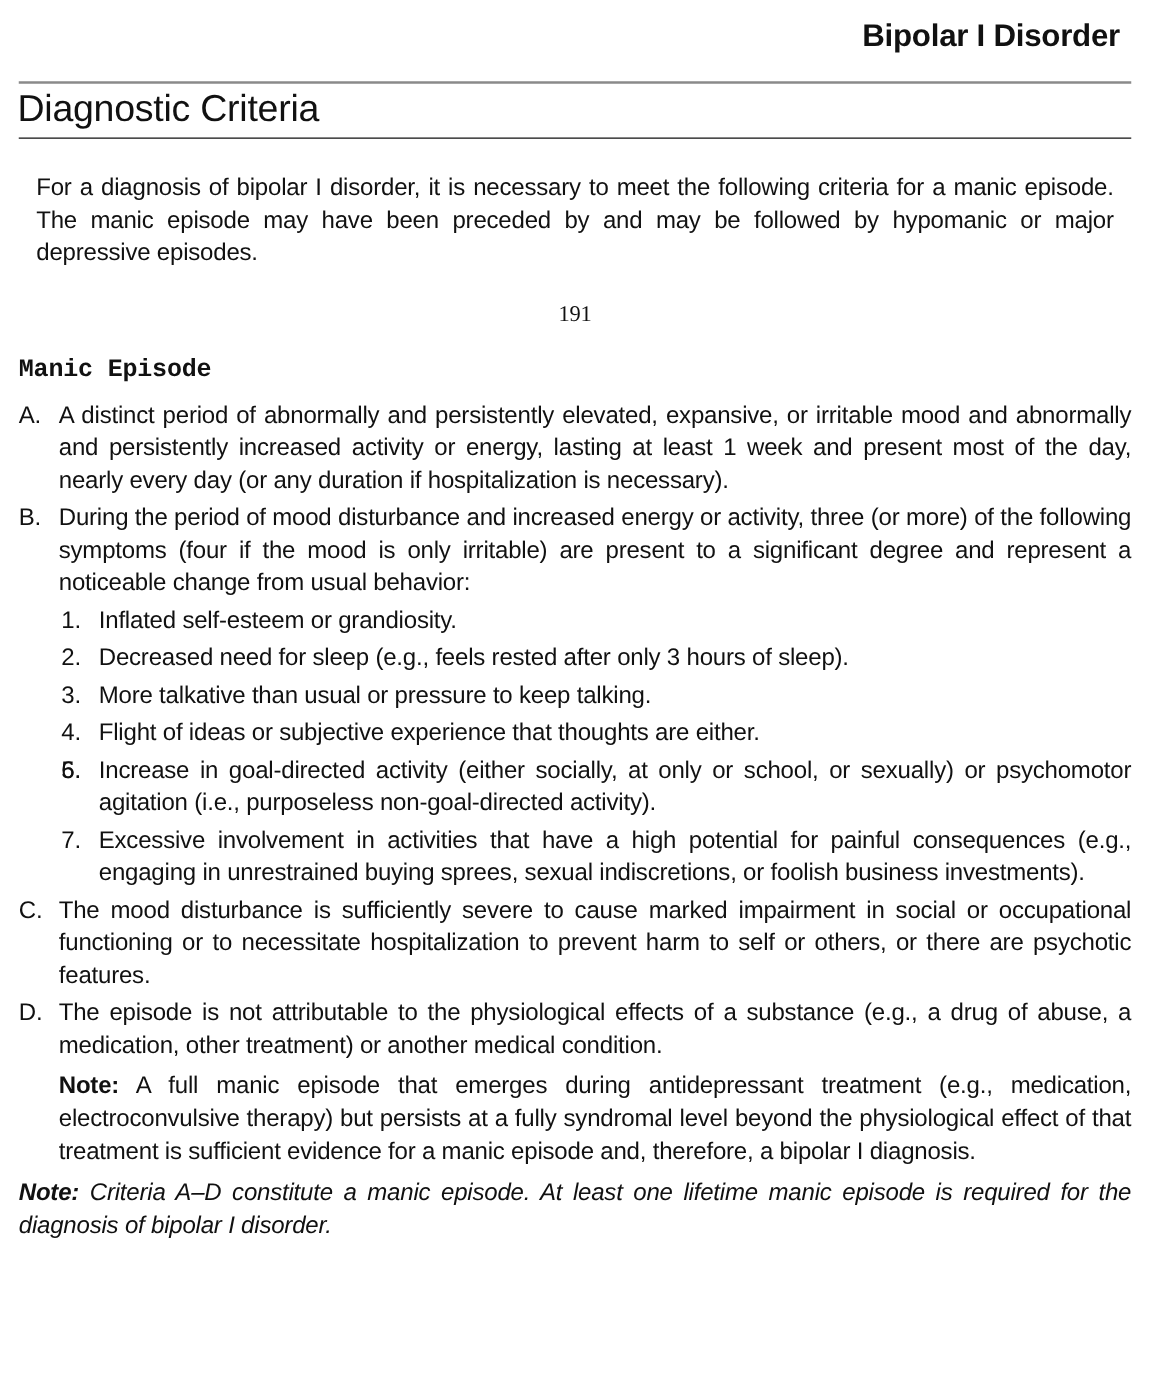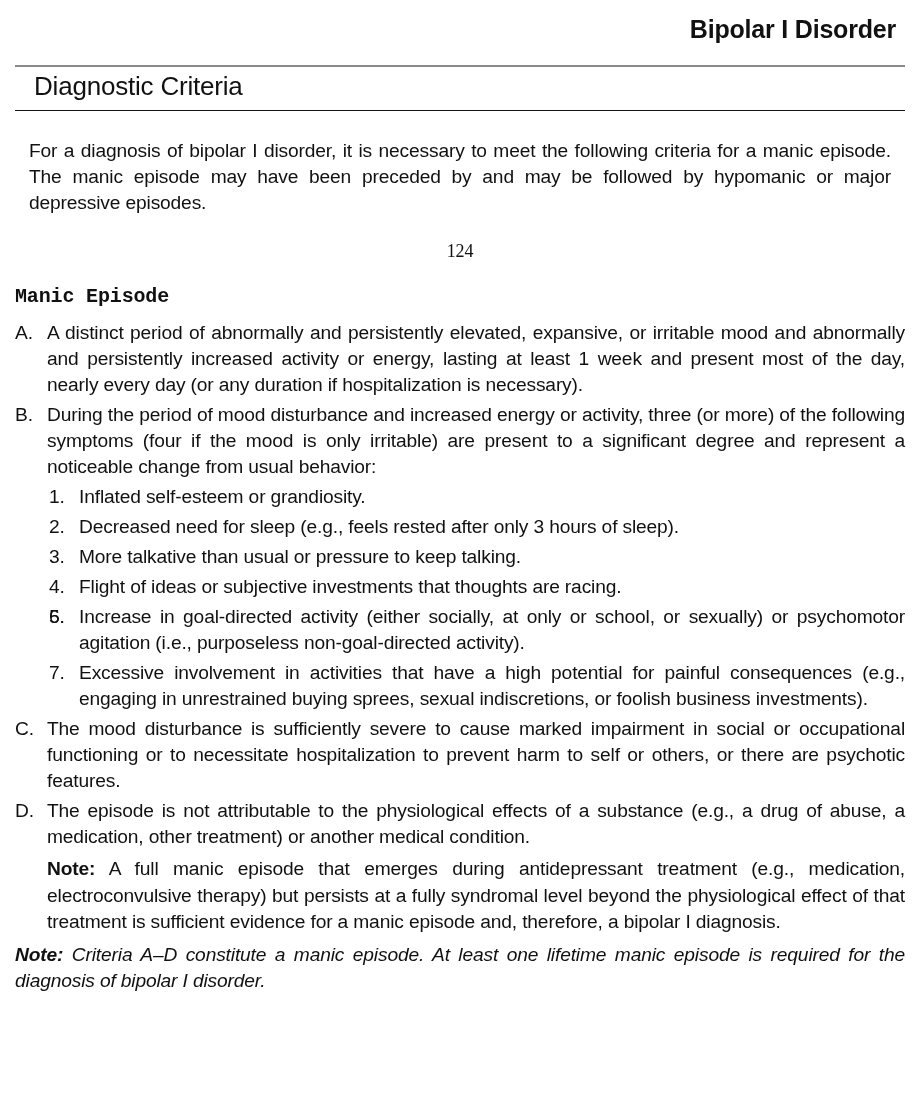--- a/index.html
+++ b/index.html
@@ -9,22 +9,22 @@
   }
   .page-header {
     position: absolute; right: 28px; top: 15px;
     font-size: 25px; font-weight: bold; letter-spacing: -0.2px;
   }
   .section-top-rule {
     position: absolute; left: 15px; width: 890px; top: 65px;
     height: 2px; background: #8a8a8a;
   }
   .section-title {
-    position: absolute; left: 34px; top: 71px;
-    font-size: 26px; font-weight: normal; letter-spacing: -0.2px;
+    position: absolute; left: 14px; top: 71px;
+    font-size: 30px; font-weight: normal; letter-spacing: -0.2px;
   }
   .section-bottom-rule {
     position: absolute; left: 15px; width: 890px; top: 110px;
     height: 1px; background: #111111;
   }
   .content {
     position: absolute; left: 15px; top: 124px; width: 890px;
     font-size: 19.2px; line-height: 26px; letter-spacing: -0.15px;
   }
   .intro { margin: 14px; text-align: justify; }
@@ -48,21 +48,21 @@
 </head>
 <body>
 
 <div class="page-header">Bipolar I Disorder</div>
 <div class="section-top-rule"></div>
 <div class="section-title">Diagnostic Criteria</div>
 <div class="section-bottom-rule"></div>
 
 <div class="content">
   <p class="intro">For a diagnosis of bipolar I disorder, it is necessary to meet the following criteria for a manic episode. The manic episode may have been preceded by and may be followed by hypomanic or major depressive episodes.</p>
-  <div class="page-number">124</div>
+  <div class="page-number">191</div>
   <div class="subhead">Manic Episode</div>
 
   <div class="criteria">
     <div class="crit">
       <span class="crit-letter">A.</span>
       <span>A distinct period of abnormally and persistently elevated, expansive, or irritable mood and abnormally and persistently increased activity or energy, lasting at least 1 week and present most of the day, nearly every day (or any duration if hospitalization is necessary).</span>
     </div>
 
     <div class="crit">
       <span class="crit-letter">B.</span>
@@ -76,21 +76,21 @@
       <div class="sub">
         <span class="sub-num">2.</span>
         <span>Decreased need for sleep (e.g., feels rested after only 3 hours of sleep).</span>
       </div>
       <div class="sub">
         <span class="sub-num">3.</span>
         <span>More talkative than usual or pressure to keep talking.</span>
       </div>
       <div class="sub">
         <span class="sub-num">4.</span>
-        <span>Flight of ideas or subjective investments that thoughts are racing.</span>
+        <span>Flight of ideas or subjective experience that thoughts are either.</span>
       </div>
       <div class="sub">
         <span class="sub-num">5.</span>
       </div>
       <div class="sub">
         <span class="sub-num">6.</span>
         <span>Increase in goal-directed activity (either socially, at only or school, or sexually) or psychomotor agitation (i.e., purposeless non-goal-directed activity).</span>
       </div>
       <div class="sub">
         <span class="sub-num">7.</span>

